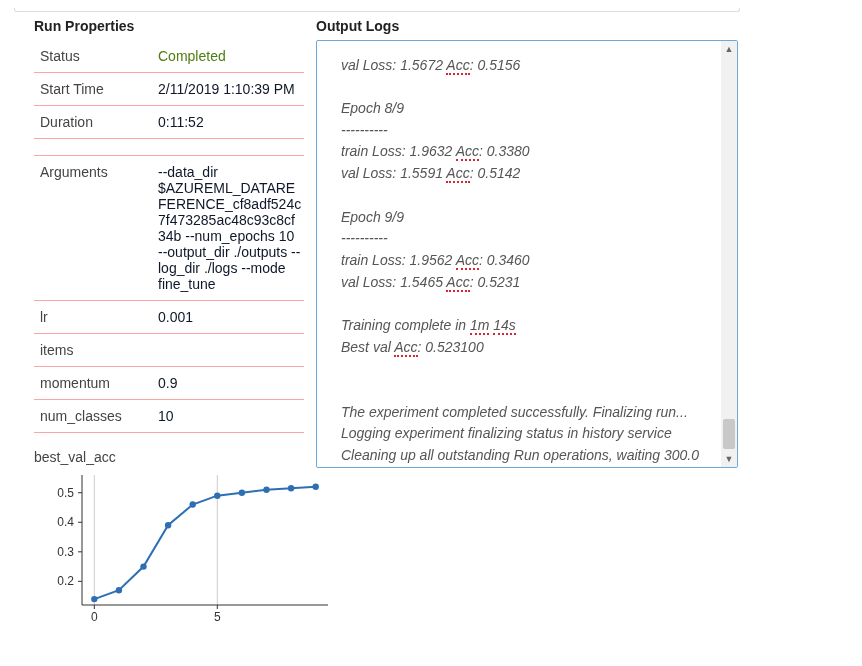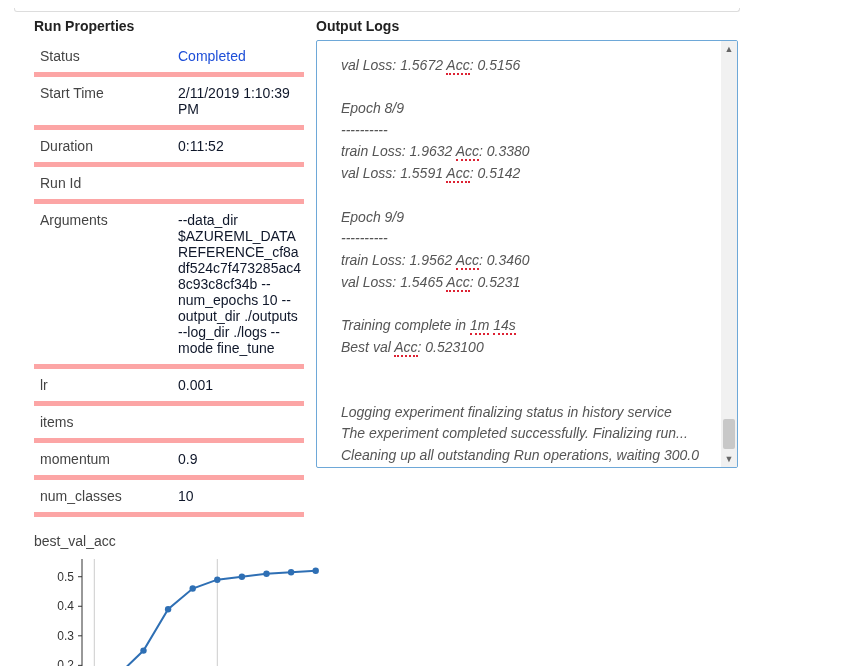--- a/index.html
+++ b/index.html
@@ -3,24 +3,24 @@
 <meta charset="utf-8">
 <style>
   * { box-sizing: border-box; margin: 0; padding: 0; }
   html, body { background: #fff; font-family: -apple-system, BlinkMacSystemFont, "Segoe UI", Arial, sans-serif; color: #333; font-size: 14px; }
   .page { width: 756px; height: 666px; position: relative; padding: 8px 18px 0 34px; }
   .top-edge { border: 1px solid #ddd; border-top: none; border-radius: 0 0 3px 3px; height: 4px; margin-left: -20px; margin-right: -2px; margin-bottom: 6px; }
   .cols { display: flex; gap: 12px; }
   .left { width: 270px; }
   .right { flex: 1; }
   h3 { font-size: 14px; font-weight: 700; color: #222; margin-bottom: 6px; }
-  .prop-row { display: flex; border-bottom: 5px solid #fca5a5; padding: 8px 2px 8px 6px; gap: 20px; }
+  .prop-row { display: flex; border-bottom: 1px solid #fca5a5; padding: 8px 2px 8px 6px; }
   .prop-key { width: 118px; color: #444; }
   .prop-val { flex: 1; color: #0f172a; word-break: break-word; }
-  .completed { color: #1d4ed8; }
+  .completed { color: #4d7c0f; }
   .logbox {
     border: 1px solid #6ea8d8;
     border-radius: 2px;
     height: 428px;
     background: #fff;
     position: relative;
     overflow: hidden;
   }
   .logcontent {
     position: absolute; left: 0; right: 16px; top: 0; bottom: 0;
@@ -68,21 +68,20 @@
           </div>
           <div class="prop-row">
             <div class="prop-key">Start Time</div>
             <div class="prop-val">2/11/2019 1:10:39 PM</div>
           </div>
           <div class="prop-row">
             <div class="prop-key">Duration</div>
             <div class="prop-val">0:11:52</div>
           </div>
           <div class="prop-row">
-            <div class="prop-key">Run Id</div>
           </div>
           <div class="prop-row">
             <div class="prop-key">Arguments</div>
             <div class="prop-val">--data_dir $AZUREML_DATAREFERENCE_cf8adf524c7f473285ac48c93c8cf34b --num_epochs 10 --output_dir ./outputs --log_dir ./logs --mode fine_tune</div>
           </div>
           <div class="prop-row">
             <div class="prop-key">lr</div>
             <div class="prop-val">0.001</div>
           </div>
           <div class="prop-row">
@@ -146,22 +145,22 @@
             <div class="logline">&nbsp;</div>
             <div class="logline">Epoch 9/9</div>
             <div class="logline">----------</div>
             <div class="logline">train Loss: 1.9562 <span class="typo">Acc</span>: 0.3460</div>
             <div class="logline">val Loss: 1.5465 <span class="typo">Acc</span>: 0.5231</div>
             <div class="logline">&nbsp;</div>
             <div class="logline">Training complete in <span class="typo">1m</span> <span class="typo">14s</span></div>
             <div class="logline">Best val <span class="typo">Acc</span>: 0.523100</div>
             <div class="logline">&nbsp;</div>
             <div class="logline">&nbsp;</div>
+            <div class="logline">The experiment completed successfully. Finalizing run...</div>
             <div class="logline">Logging experiment finalizing status in history service</div>
-            <div class="logline">The experiment completed successfully. Finalizing run...</div>
             <div class="logline">Cleaning up all outstanding Run operations, waiting 300.0 seconds</div>
             <div class="logline">2 items cleaning up...</div>
           </div>
         <div class="logscroll">
           <div class="up">▲</div>
           <div class="thumb"></div>
           <div class="down">▼</div>
         </div>
       </div>
     </div>

